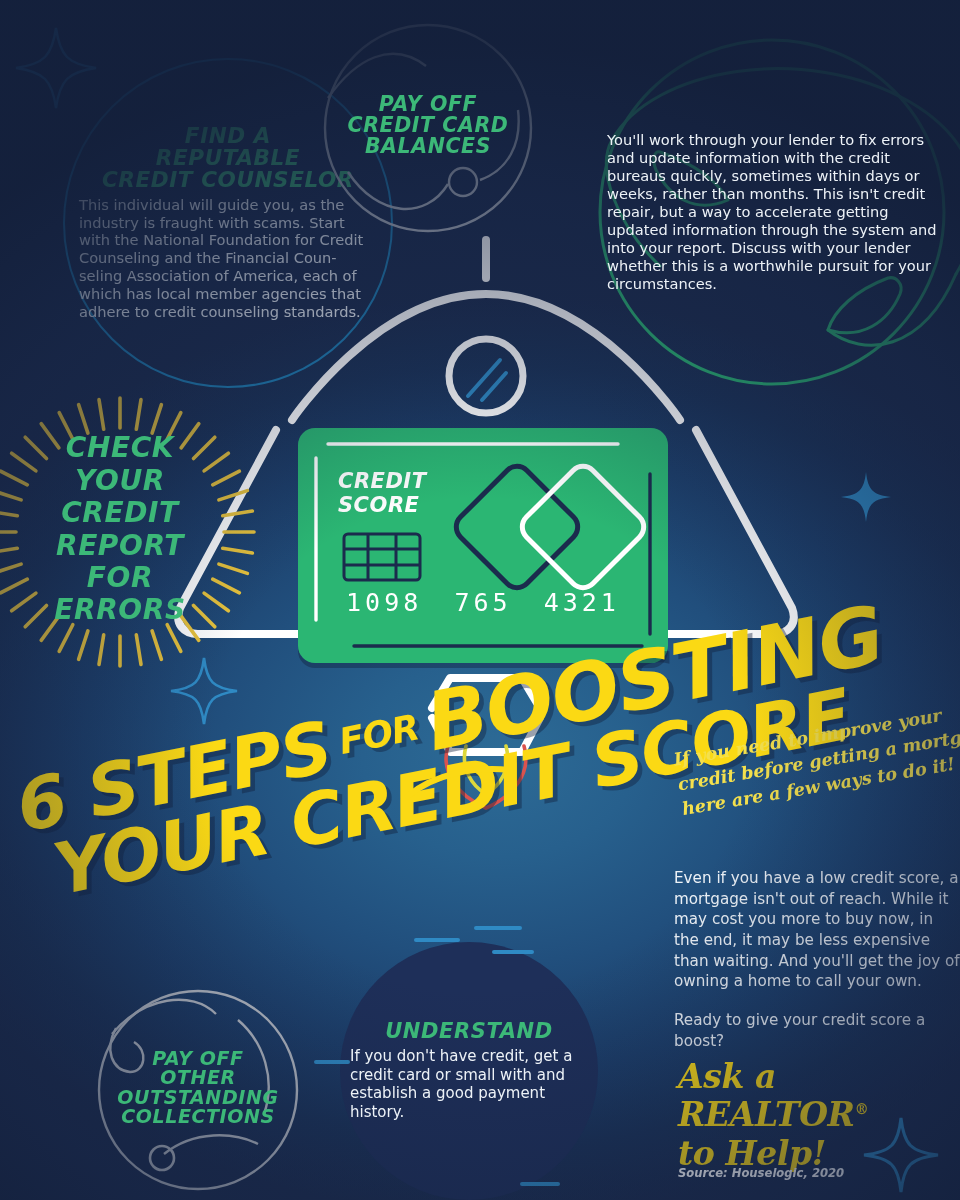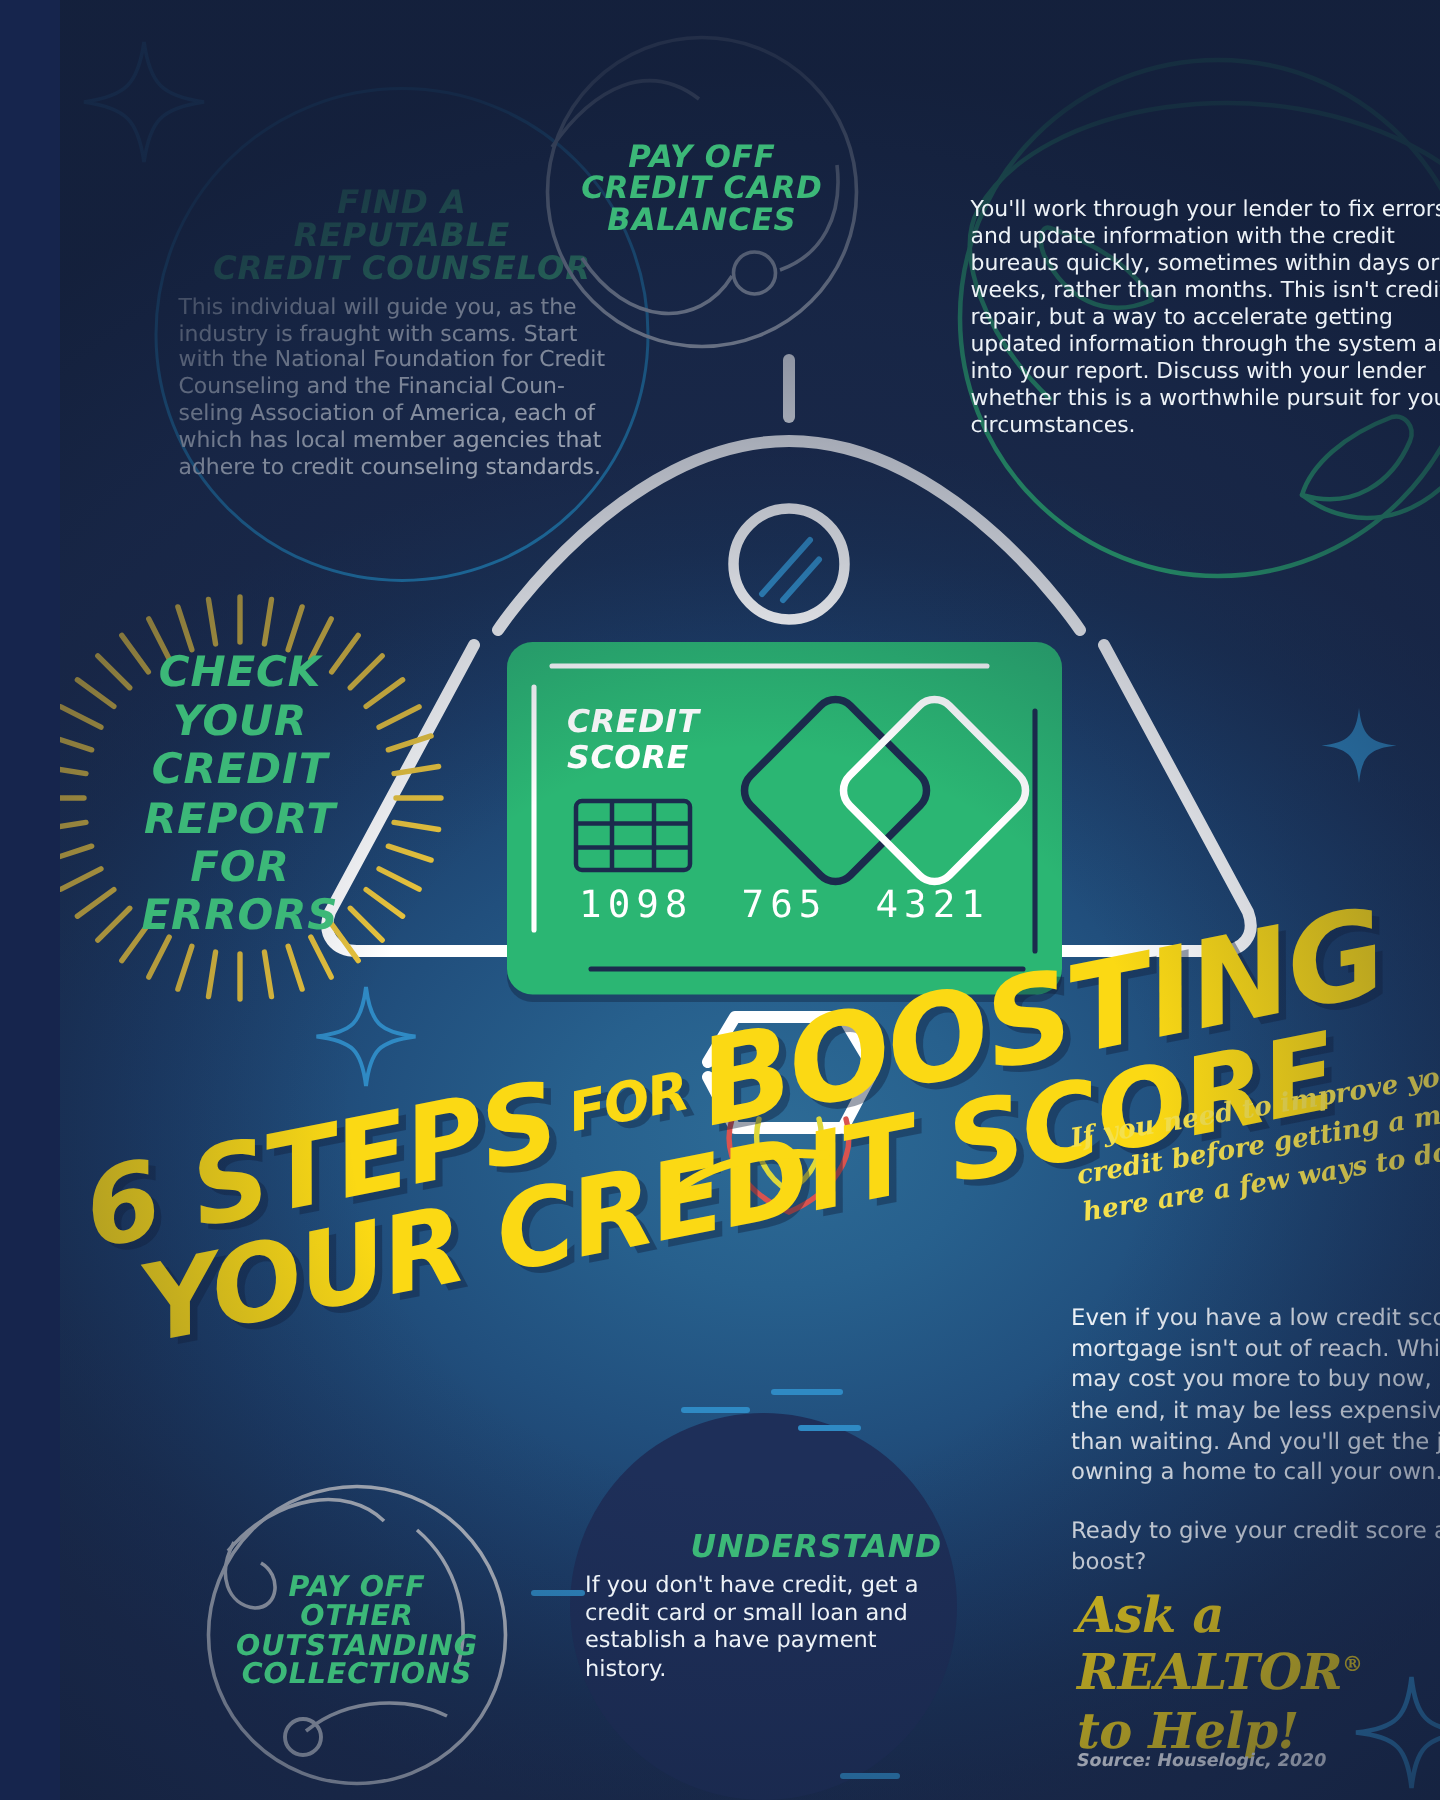--- a/index.html
+++ b/index.html
@@ -8,21 +8,20 @@
     width:960px; height:1200px; position:relative; overflow:hidden;
     font-family:"DejaVu Sans", sans-serif;
   }
 
   
   #stage{
     position:absolute; inset:0;
     background:
       radial-gradient(ellipse 620px 460px at 52% 63%, #2d6b96 0%, #27608d 22%, #214f7d 45%, #1c3d68 68%, #1a3156 85%, #1b2b4d 100%);
     overflow:hidden;
-    margin-left:40px;
   }
   #stage::after{
     content:""; position:absolute; inset:0;
     background:radial-gradient(ellipse 760px 700px at 50% 62%, rgba(0,0,0,0) 35%, rgba(20,33,63,.55) 78%, rgba(19,31,58,.9) 100%);
     pointer-events:none;
   }
   svg.abs{ position:absolute; overflow:visible; }
 
   
   .head{
@@ -66,21 +65,21 @@
   #c-errors{ left:22px; top:434px; width:196px; height:196px; }
   #c-errors .head{ font-size:28px; position:relative; z-index:3; line-height:1.16;font-style:italic; }
 
   
   #c-nocredit{ left:340px; top:942px; width:258px; height:258px; }
   #c-nocredit .disc{
     position:absolute; inset:0; border-radius:50%;
     background:#1e2f59;
   }
   #c-nocredit .inner{ position:relative; z-index:3; width:238px; }
-  #c-nocredit .head{ font-size:21px;text-align:right; }
+  #c-nocredit .head{ font-size:21px; }
   #c-nocredit .body-txt{ font-size:15px; }
 
   
   #c-collect{ left:96px; top:988px; width:204px; height:204px; }
   #c-collect .head{ font-size:19px; position:relative; z-index:3; }
 
   
   #card{
     position:absolute; left:298px; top:428px; width:370px; height:235px;
     background:#2bb673; border-radius:17px;
@@ -316,21 +315,21 @@
         <line x1="8" y1="140" x2="40" y2="140"></line>
         <line x1="96" y1="280" x2="136" y2="280"></line>
         <line x1="156" y1="280" x2="200" y2="280"></line>
         <line x1="214" y1="262" x2="250" y2="262"></line>
       </g>
     </svg>
     <div class="inner">
       <div class="head">
         <div>UNDERSTAND</div>
       </div>
-      <div class="body-txt">If you don't have credit, get a credit card or small loan and establish a have payment history.</div>
+      <div class="body-txt">If you don't have credit, get a credit card or small with and establish a good payment history.</div>
     </div>
   </div>
 
   <div class="bubble" id="c-collect">
     <svg class="abs" style="left:0;top:0;width:204px;height:204px">
       <circle cx="102" cy="102" r="99" fill="none" stroke="#b7bcc4" stroke-width="2.4"></circle>
       <path d="M16 46 C48 8 96 2 120 26" fill="none" stroke="#b7bcc4" stroke-width="2.4"></path>
       <path d="M20 40 C8 62 16 82 34 84 C50 84 52 62 38 54" fill="none" stroke="#b7bcc4" stroke-width="2.4"></path>
       <path d="M142 32 C168 54 180 92 168 126" fill="none" stroke="#b7bcc4" stroke-width="2.4"></path>
       <path d="M68 166 C98 142 138 144 162 156" fill="none" stroke="#b7bcc4" stroke-width="2.4"></path>

